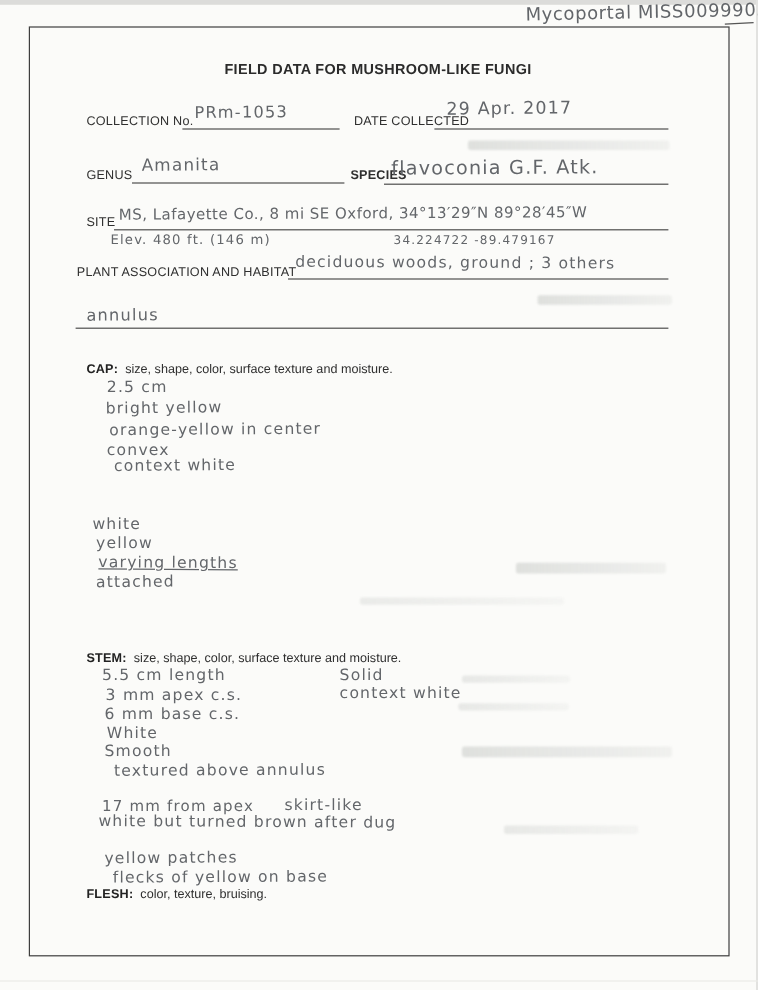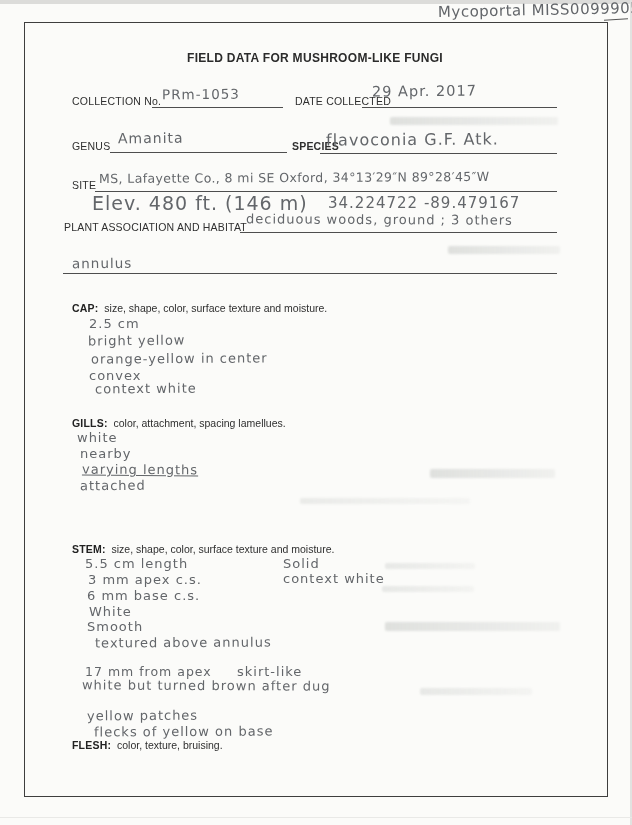--- a/index.html
+++ b/index.html
@@ -65,39 +65,38 @@
   <div class="ul" style="left:110px;top:152px;width:177px;"></div>
   <div class="hw" style="left:118px;top:131px;font-size:14px;transform:rotate(-.5deg);">Amanita</div>
 
   <div class="lbl" style="left:292px;top:141px;font-weight:bold;">SPECIES</div>
   <div class="ul" style="left:320px;top:153px;width:237px;"></div>
   <div class="hw" style="left:326px;top:132px;font-size:16px;transform:rotate(-.4deg);">flavoconia  G.F. Atk.</div>
 
   <div class="lbl" style="left:72px;top:180px;">SITE</div>
   <div class="ul" style="left:95px;top:191px;width:462px;"></div>
   <div class="hw" style="left:99px;top:172px;font-size:12.5px;letter-spacing:.4px;transform:rotate(-.3deg);">MS, Lafayette Co., 8 mi SE Oxford, 34°13′29″N  89°28′45″W</div>
-  <div class="hw" style="left:92px;top:194px;font-size:19px;text-align:right;">Elev. 480 ft.  (146 m)</div>
-  <div class="hw" style="left:328px;top:196px;font-size:15px;">34.224722  -89.479167</div>
+  <div class="hw" style="left:92px;top:194px;font-size:11px;text-align:right;">Elev. 480 ft.  (146 m)</div>
+  <div class="hw" style="left:328px;top:196px;font-size:10px;">34.224722  -89.479167</div>
 
   <div class="lbl" style="left:64px;top:222px;">PLANT ASSOCIATION AND HABITAT</div>
   <div class="ul" style="left:240px;top:232px;width:317px;"></div>
   <div class="hw" style="left:246px;top:213px;font-size:13px;transform:rotate(.3deg);">deciduous woods, ground ; 3 others</div>
   <div class="ul" style="left:63px;top:273px;width:494px;"></div>
   <div class="hw" style="left:72px;top:257px;font-size:13.5px;transform:rotate(-.5deg);">annulus</div>
 
   <div class="sec" style="left:72px;top:303px;"><b>CAP:</b>&nbsp; <span>size, shape, color, surface texture and moisture.</span></div>
   <div class="hw" style="left:89px;top:317px;">2.5 cm</div>
   <div class="hw" style="left:88px;top:334px;transform:rotate(-.6deg);">bright yellow</div>
   <div class="hw" style="left:91px;top:352px;transform:rotate(-.4deg);">orange-yellow in center</div>
   <div class="hw" style="left:89px;top:369px;">convex</div>
   <div class="hw" style="left:95px;top:382px;transform:rotate(-.5deg);">context white</div>
 
-  <div class="sec" style="left:72px;top:418px;"><b>GILLS:</b>&nbsp; <span>color, attachment, spacing lamellues.</span></div>
   <div class="hw" style="left:77px;top:431px;">white</div>
-  <div class="hw" style="left:80px;top:447px;">nearby</div>
+  <div class="hw" style="left:80px;top:447px;">yellow</div>
   <div class="hw" style="left:82px;top:463px;transform:rotate(.4deg);text-decoration:underline;">varying lengths</div>
   <div class="hw" style="left:80px;top:479px;transform:rotate(-.5deg);">attached</div>
 
   <div class="sec" style="left:72px;top:544px;"><b>STEM:</b>&nbsp; <span>size, shape, color, surface texture and moisture.</span></div>
   <div class="hw" style="left:85px;top:557px;">5.5 cm length</div>
   <div class="hw" style="left:88px;top:573px;">3 mm apex c.s.</div>
   <div class="hw" style="left:87px;top:589px;">6 mm base c.s.</div>
   <div class="hw" style="left:89px;top:605px;">White</div>
   <div class="hw" style="left:87px;top:620px;">Smooth</div>
   <div class="hw" style="left:95px;top:636px;transform:rotate(-.3deg);">textured above annulus</div>

